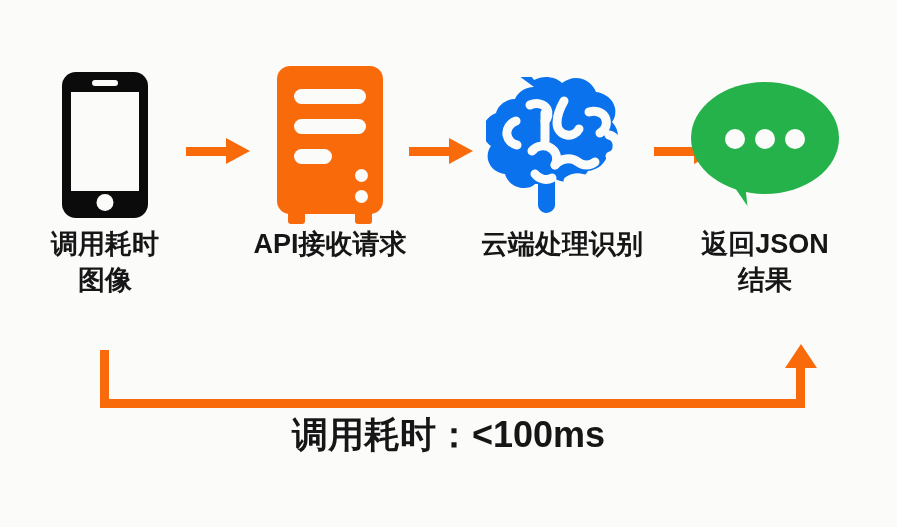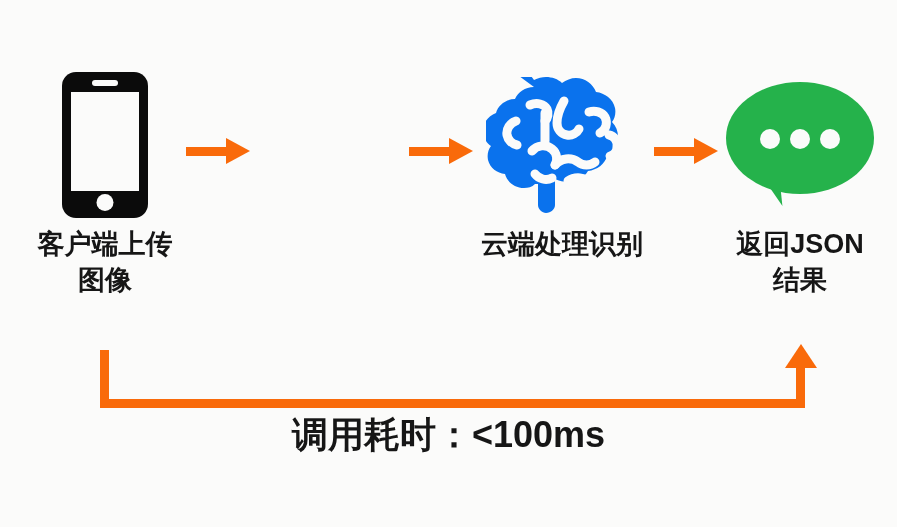--- a/index.html
+++ b/index.html
@@ -243,29 +243,45 @@
 <div id="canvas">
 
   <div class="node" style="left:10px; top:62px;">
     <div class="icon-box">
       <div class="phone">
         <div class="phone-speaker"></div>
         <div class="phone-screen"></div>
         <div class="phone-home"></div>
       </div>
     </div>
-    <div class="node-label">客户端上传
+    <div class="node-label">调用耗时
 图像</div>
   </div>
 
   <div class="flow-arrow" style="left:186px;">
     <div class="flow-shaft"></div>
     <div class="flow-head"></div>
   </div>
 
+  <div class="node" style="left:235px; top:62px;">
+    <div class="icon-box">
+      <div class="server">
+        <div class="server-body">
+          <div class="server-bar b1"></div>
+          <div class="server-bar b2"></div>
+          <div class="server-bar b3"></div>
+          <div class="server-dot d1"></div>
+          <div class="server-dot d2"></div>
+        </div>
+        <div class="server-foot left"></div>
+        <div class="server-foot right"></div>
+      </div>
+    </div>
+    <div class="node-label">API接收请求</div>
+  </div>
 
   <div class="flow-arrow" style="left:409px;">
     <div class="flow-shaft"></div>
     <div class="flow-head"></div>
   </div>
 
   <div class="node" style="left:467px; top:62px;">
     <div class="icon-box">
       <svg class="brain" viewBox="0 0 152 136">
         <g fill="#0a72ed">
@@ -286,21 +302,21 @@
       </svg>
     </div>
     <div class="node-label">云端处理识别</div>
   </div>
 
   <div class="flow-arrow" style="left:654px;">
     <div class="flow-shaft"></div>
     <div class="flow-head"></div>
   </div>
 
-  <div class="node" style="left:705px; top:62px;">
+  <div class="node" style="left:670px; top:62px;">
     <div class="icon-box">
       <div class="bubble">
         <div class="bubble-tail"></div>
         <div class="bubble-body">
           <div class="bubble-dot dot1"></div>
           <div class="bubble-dot dot2"></div>
           <div class="bubble-dot dot3"></div>
         </div>
       </div>
     </div>

